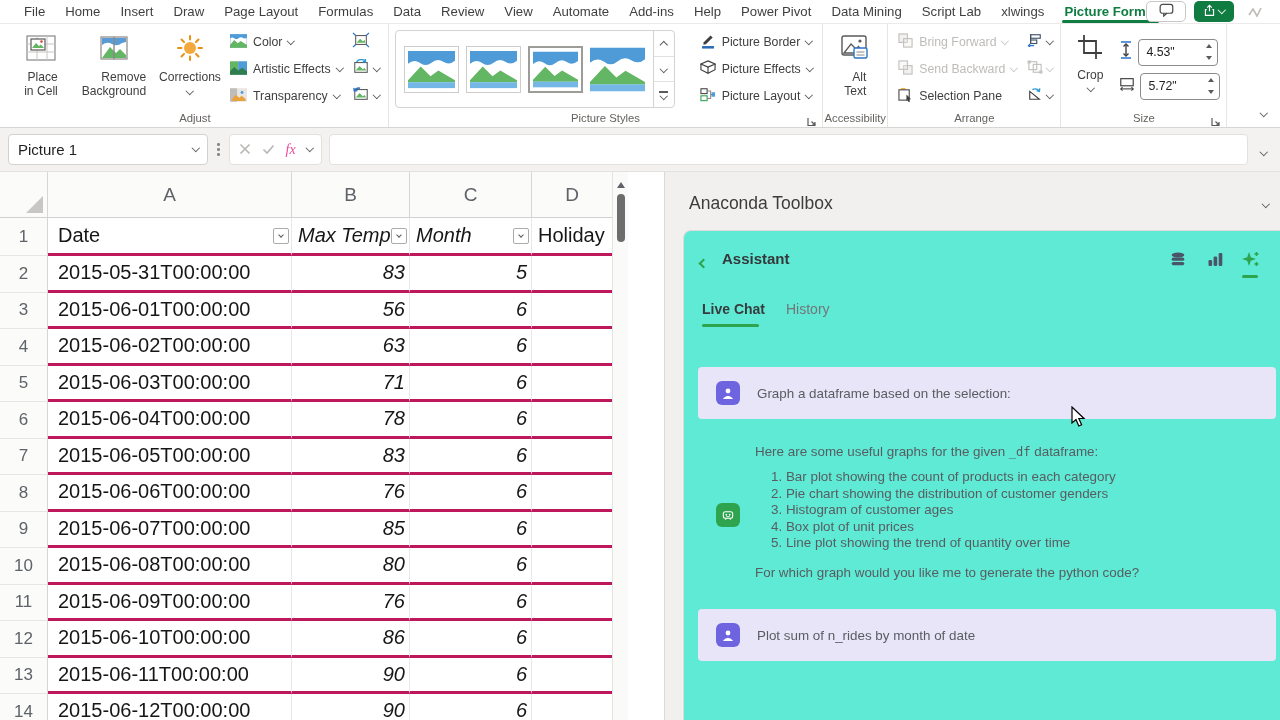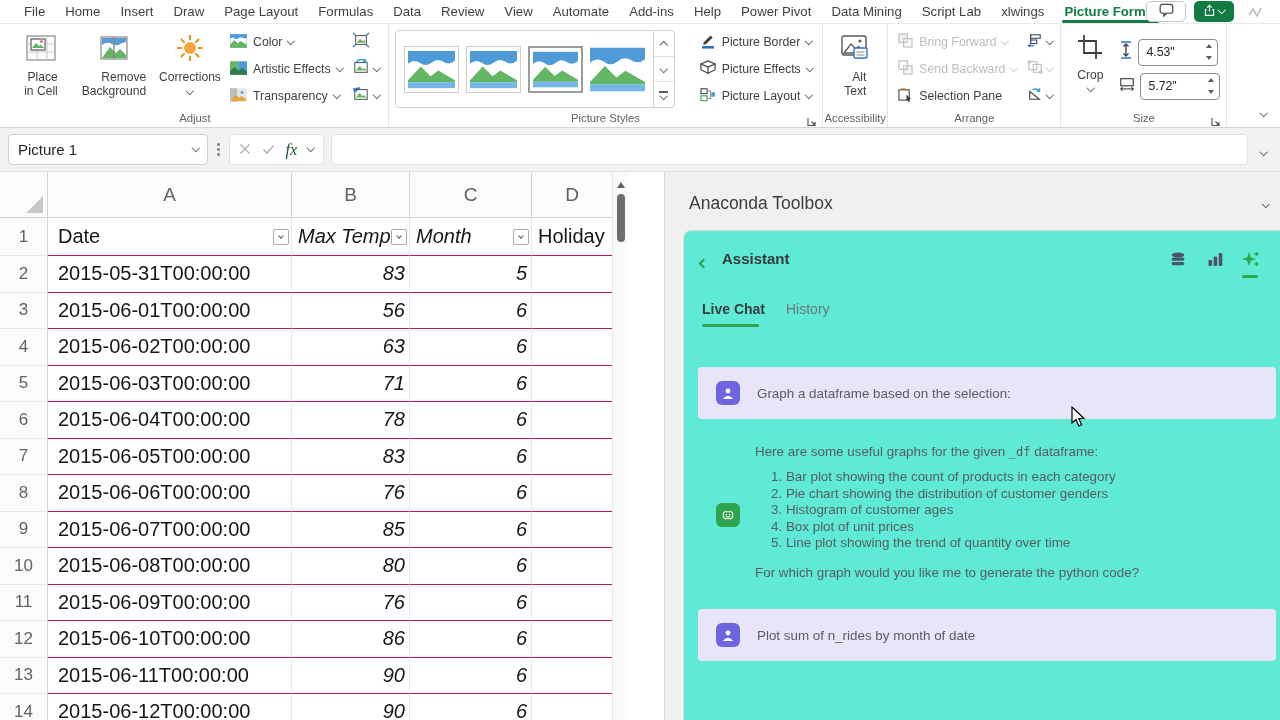--- a/index.html
+++ b/index.html
@@ -59,35 +59,35 @@
   .tri-dn{width:0;height:0;border-left:3.5px solid transparent;border-right:3.5px solid transparent;border-top:4px solid #5A5A5A;}
   .collapse-rib{position:absolute;right:14px;bottom:8px;}
 
   
   .fbar{position:absolute;left:0;top:128px;width:1280px;height:44px;background:#F3F2F1;display:flex;align-items:center;padding:0 8px;gap:7px;border-bottom:1px solid #E3E1DE;}
   .namebox{width:200px;height:31px;background:#fff;border:1px solid #D4D2D0;border-radius:4px;display:flex;align-items:center;padding:0 9px;font-size:15px;color:#1F1F1F;}
   .namebox .chv{margin-left:auto;}
   .dots3{display:flex;flex-direction:column;gap:2.5px;padding:0 2px;}
   .dots3 i{width:2.5px;height:2.5px;border-radius:50%;background:#8A8886;}
   .fxbox{height:31px;background:#fff;border:1px solid #E3E1DE;border-radius:4px;display:flex;align-items:center;padding:0 9px;gap:11px;}
-  .fx-label{font-family:"Liberation Serif","DejaVu Serif",serif;font-style:italic;font-size:16px;color:#14532d;}
+  .fx-label{font-family:"Liberation Serif","DejaVu Serif",serif;font-style:italic;font-size:14px;color:#ec4899;}
   .ffield{flex:1;height:31px;background:#fff;border:1px solid #E3E1DE;border-radius:4px;font-size:14px;color:#222;display:flex;align-items:center;padding:0 8px;}
   .fexp{padding:0 6px;}
 
   
   .sheet{position:absolute;left:0;top:172px;width:628px;height:548px;background:#fff;overflow:hidden;}
   .shead{display:flex;height:46px;width:612px;}
   .corner{width:48px;position:relative;border-right:1px solid #D6D6D6;border-bottom:1px solid #D0D0D0;background:#FBFBFA;}
   .corner::after{content:"";position:absolute;right:4px;bottom:4px;width:0;height:0;border-left:17px solid transparent;border-bottom:17px solid #C9C7C5;}
   .hcell{display:flex;align-items:center;justify-content:center;font-size:19px;color:#5F6368;border-right:1px solid #D6D6D6;border-bottom:1px solid #D0D0D0;background:#FBFBFA;}
   .wA{width:244px;} .wB{width:118px;} .wC{width:122px;} .wD{width:80px;border-right:none;}
   .srow{display:flex;height:36.5px;width:612px;}
   .srow.first{height:38px;}
   .rn{width:48px;font-size:17px;color:#5F6368;display:flex;align-items:center;justify-content:center;border-right:1px solid #D6D6D6;border-bottom:1px solid #E6E6E6;background:#FBFBFA;flex:none;}
-  .cell{border-right:1px solid #E8E8E8;border-bottom:1px solid #be185d;font-size:20px;color:#161616;display:flex;align-items:center;overflow:hidden;white-space:nowrap;position:relative;background:#fff;}
+  .cell{border-right:1px solid #E8E8E8;border-bottom:3px solid #be185d;font-size:20px;color:#161616;display:flex;align-items:center;overflow:hidden;white-space:nowrap;position:relative;background:#fff;}
   .cA{width:244px;padding-left:10px;}
   .cB{width:118px;justify-content:flex-end;padding-right:4px;font-style:italic;}
   .cC{width:122px;justify-content:flex-end;padding-right:4px;font-style:italic;}
   .cD{width:80px;border-right:none;}
   .filterbtn{position:absolute;right:2px;top:50%;transform:translateY(-50%);width:16px;height:16px;background:#fff;border:1px solid #ABABAB;border-radius:2px;display:flex;align-items:center;justify-content:center;}
   .filterbtn .chv{width:4px;height:4px;border-width:1.2px;margin-top:-2px;}
   .vscroll{position:absolute;right:0;top:0;bottom:0;width:16px;background:#FAFAF9;border-left:1px solid #E4E4E4;}
   .vs-up{position:absolute;left:4px;top:10px;width:0;height:0;border-left:4px solid transparent;border-right:4px solid transparent;border-bottom:6px solid #5F6368;}
   .vs-thumb{position:absolute;left:3.5px;top:22px;width:8px;height:48px;background:#6D6D6D;border-radius:4px;}
 

